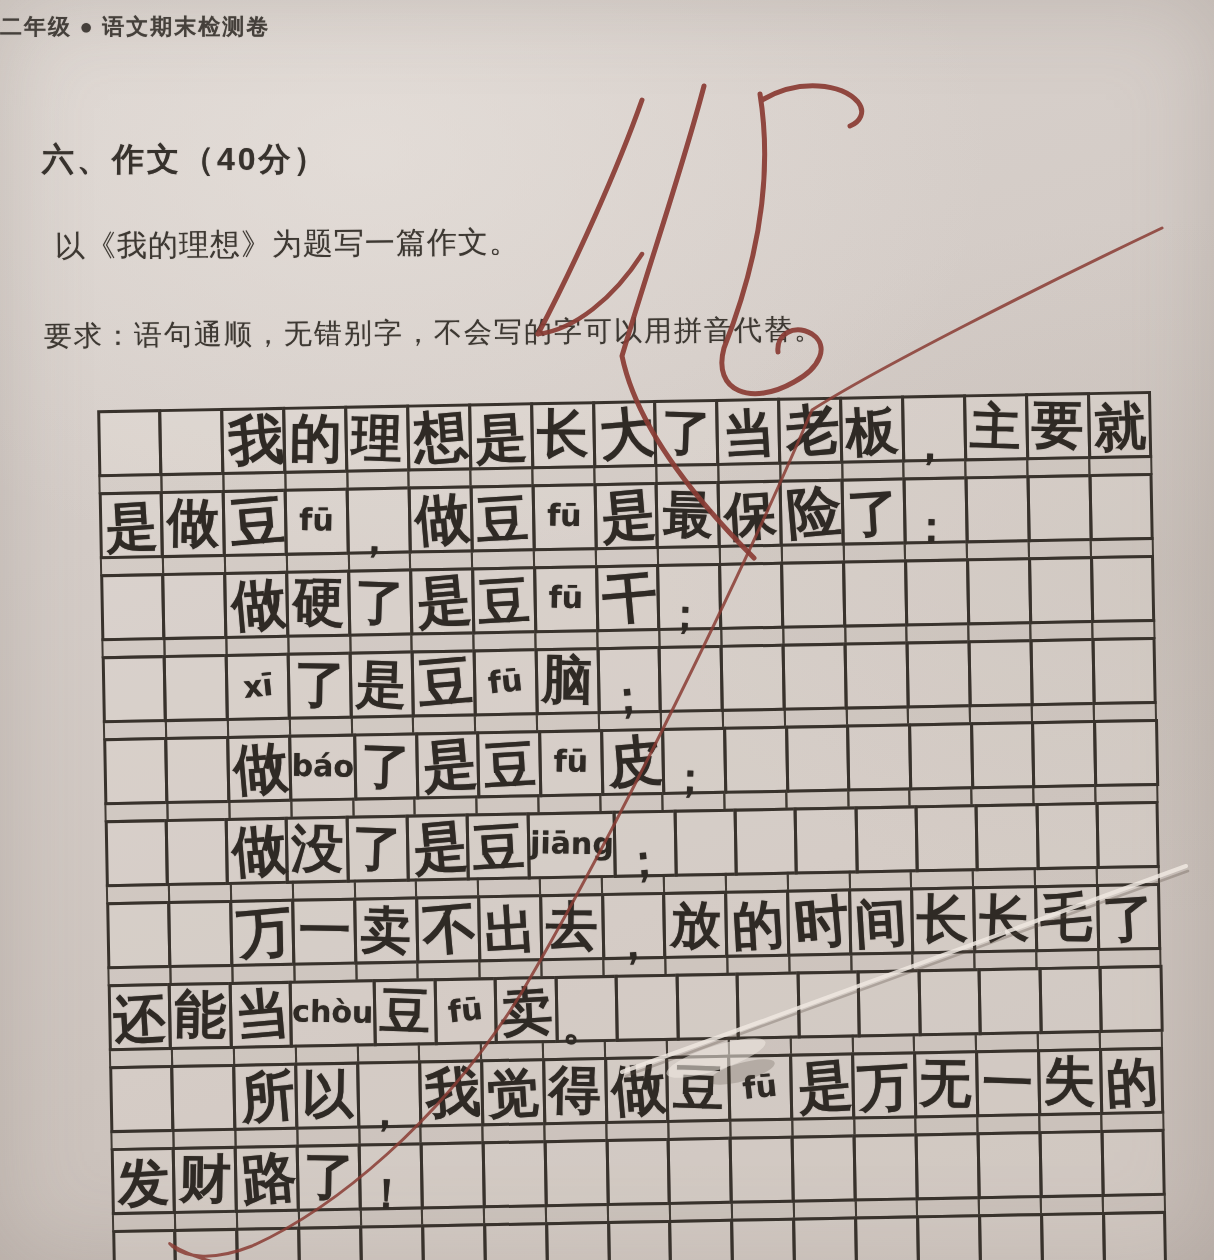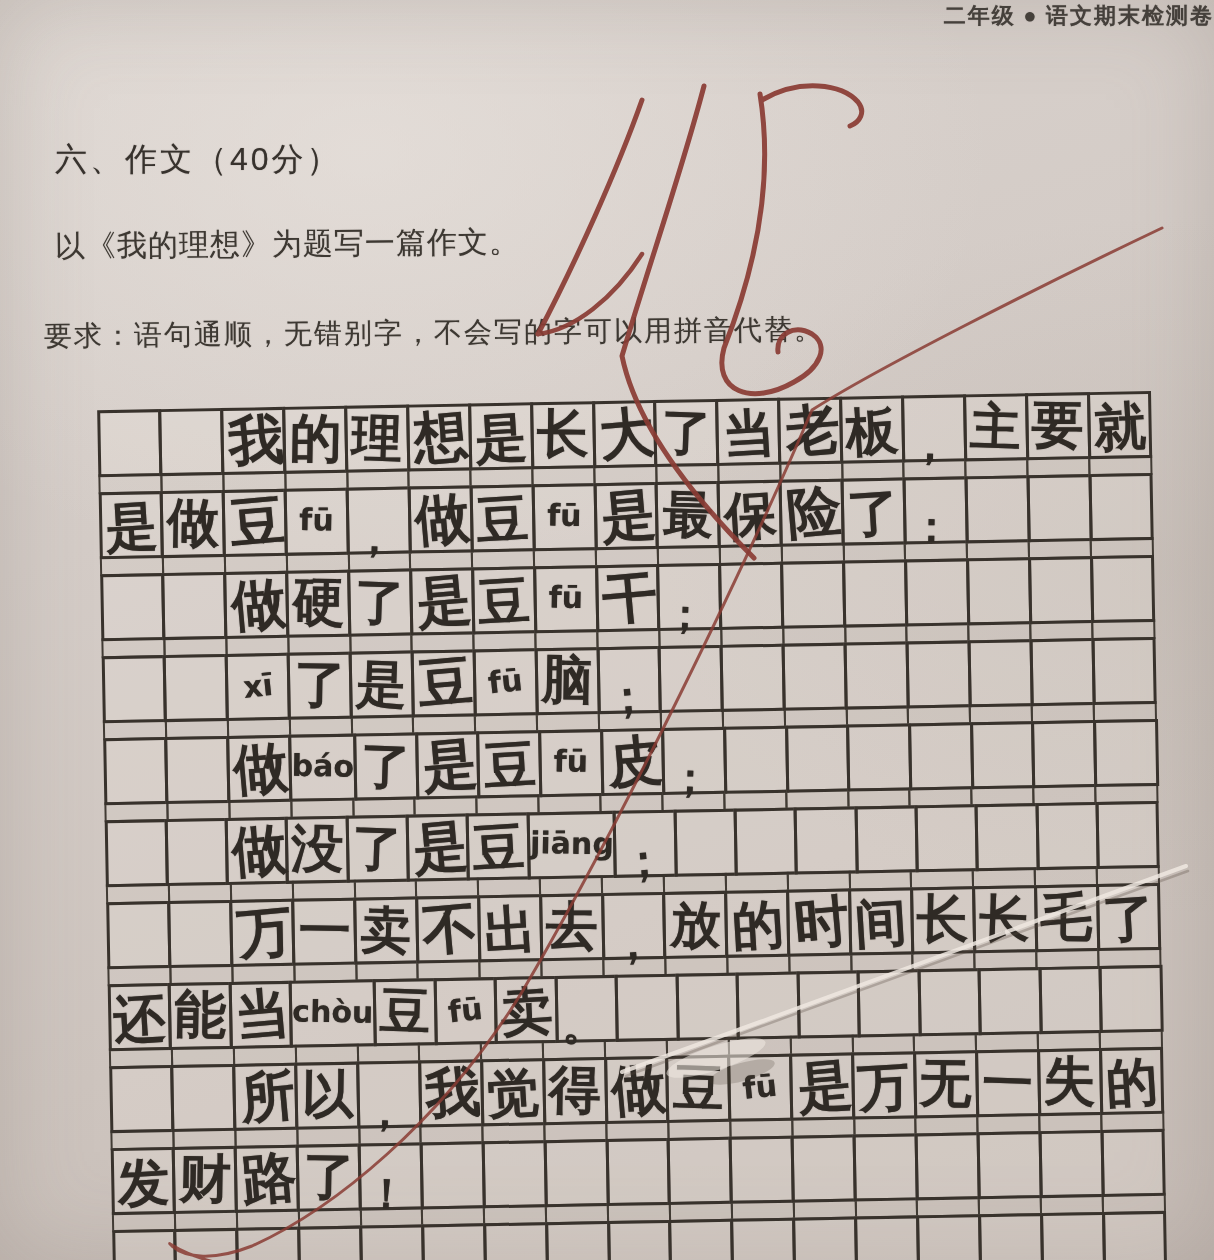--- a/index.html
+++ b/index.html
@@ -11,29 +11,29 @@
   .paper{
     position:relative;width:1214px;height:1260px;overflow:hidden;
     background:
       radial-gradient(ellipse 900px 600px at 30% 12%, rgba(236,230,225,.55), rgba(236,230,225,0) 70%),
       radial-gradient(ellipse 700px 500px at 95% 45%, rgba(180,170,162,.25), rgba(180,170,162,0) 70%),
       linear-gradient(163deg,#dad3ce 0%,#d4ccc7 35%,#cdc4be 68%,#c6bcb6 100%);
     box-shadow:inset 0 0 90px rgba(120,108,100,.25);
   }
   
   .exam-header{
-    position:absolute;top:1px;left:0;width:100%;text-align:right;
+    position:absolute;top:12px;left:0;width:100%;text-align:left;
     font-family:"Liberation Serif","DejaVu Serif",serif;
     font-size:22px;font-weight:700;letter-spacing:2px;color:#45403b;
     text-shadow:0 0 1px rgba(69,64,59,.4);
   }
   .section-title{
-    position:absolute;top:138px;left:55px;
+    position:absolute;top:138px;left:42px;
     font-family:"Liberation Sans","DejaVu Sans",sans-serif;
-    font-size:32px;font-weight:400;letter-spacing:3px;color:#37322d;
+    font-size:32px;font-weight:700;letter-spacing:3px;color:#37322d;
     text-shadow:0 0 1px rgba(55,50,45,.5);
   }
   .essay-prompt{
     position:absolute;top:224px;left:55px;
     font-size:30px;letter-spacing:1px;color:#3d3832;
     transform:rotate(-0.6deg);
     text-shadow:0 0 1px rgba(61,56,50,.4);
   }
   .essay-requirements{
     position:absolute;top:314px;left:44px;white-space:nowrap;

